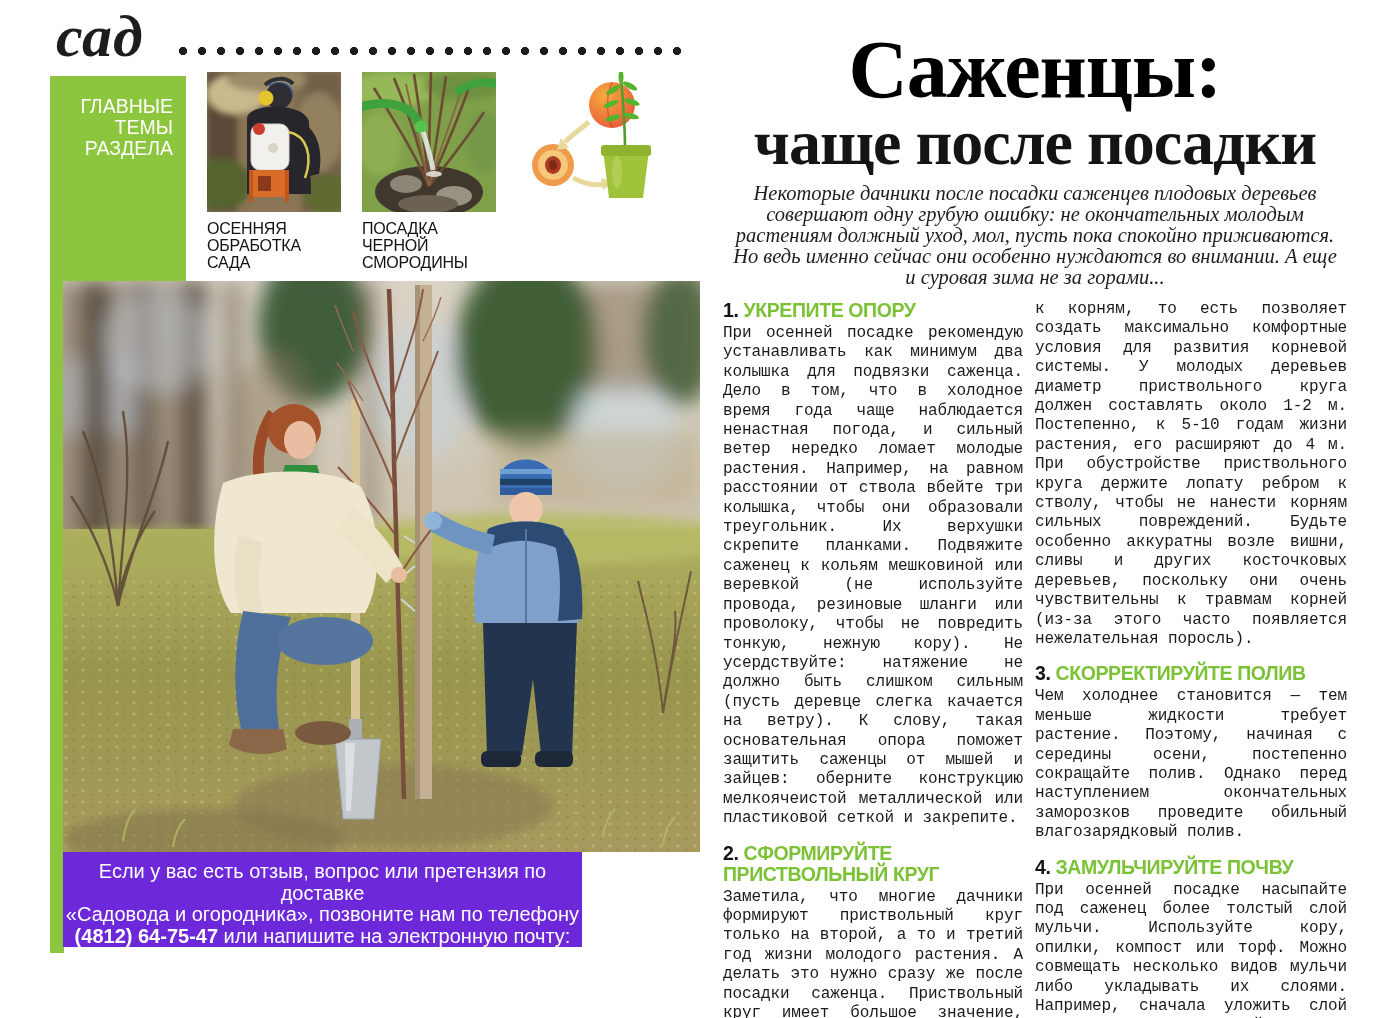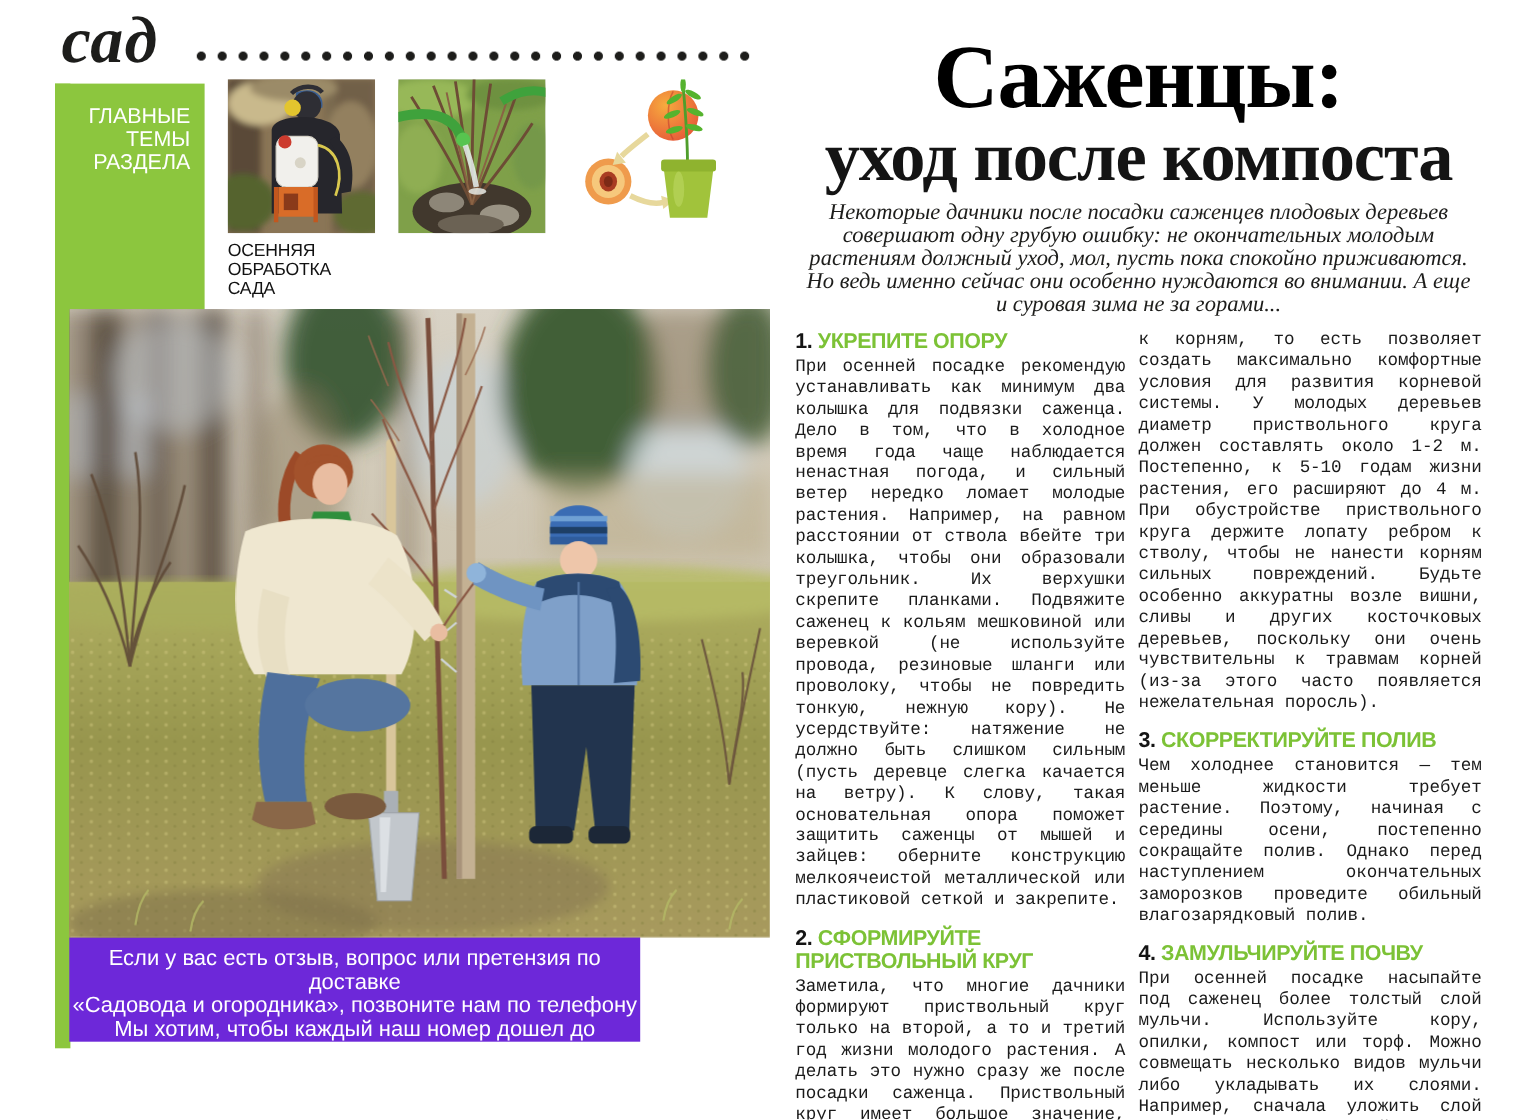--- a/index.html
+++ b/index.html
@@ -135,20 +135,21 @@
           <path d="M67,114 C60,80 50,42 44,12"></path>
           <path d="M67,114 C76,82 90,48 98,22"></path>
         </g>
         <path d="M-6,36 C28,26 50,34 57,52" stroke="#3fa23c" stroke-width="9" fill="none"></path>
         <circle cx="59" cy="55" r="6.5" fill="#57c44f"></circle>
         <path d="M94,20 C110,10 126,8 140,14" stroke="#3fa23c" stroke-width="8" fill="none"></path>
         <path d="M61,60 C65,72 69,86 71,98" stroke="#e8f0ee" stroke-width="5" fill="none" opacity="0.85"></path>
         <ellipse cx="72" cy="102" rx="8" ry="3" fill="#eef4f0" opacity="0.8"></ellipse>
       </svg>
     </div>
+    <div class="topic-caption">ПОСАДКА ЧЕРНОЙ СМОРОДИНЫ</div>
   </div>
 
   <div class="abs topic" style="left:517px">
     <div class="topic-img" style="background:#fff">
       <svg width="134" height="140" viewBox="0 0 134 140" preserveAspectRatio="none">
         <defs>
           <radialGradient id="pg" cx="0.35" cy="0.3" r="0.9">
             <stop offset="0" stop-color="#f7ab3e"></stop>
               <stop offset="1" stop-color="#e44d38"></stop>
           </radialGradient>
@@ -310,26 +311,27 @@
         <path d="M110,566 C112,552 116,544 122,538"></path>
         <path d="M540,556 C542,542 546,534 552,528"></path>
         <path d="M600,564 C602,550 606,542 612,536"></path>
       </g>
     </svg>
   </div>
 
   <div class="abs notice">
     <div>Если у вас есть отзыв, вопрос или претензия по доставке</div>
     <div>«Садовода и огородника», позвоните нам по телефону</div>
+    <div><b>(4812) 64-75-47</b><span> или напишите на электронную почту: </span><b>ru@toloka.com</b></div>
     <div>Мы хотим, чтобы каждый наш номер дошел до подписчика!</div>
   </div>
 
   <div class="abs title-block">
     <div class="t-accent">Саженцы:</div>
-    <div class="t-main">уход после компоста</div>
+    <div class="t-main">чаще после посадки</div>
     <div class="lead">Некоторые дачники после посадки саженцев плодовых деревьев совершают одну грубую ошибку: не окончательных молодым растениям должный уход, мол, пусть пока спокойно приживаются. Но ведь именно сейчас они особенно нуждаются во внимании. А еще и суровая зима не за горами...</div>
   </div>
 
   <div class="abs col col-left">
     <div class="sec-h"><span class="num">1.</span><span>УКРЕПИТЕ ОПОРУ</span></div>
     <p>При осенней посадке рекомендую устанавливать как минимум два колышка для подвязки саженца. Дело в том, что в холодное время года чаще наблюдается ненастная погода, и сильный ветер нередко ломает молодые растения. Например, на равном расстоянии от ствола вбейте три колышка, чтобы они образовали треугольник. Их верхушки скрепите планками. Подвяжите саженец к кольям мешковиной или веревкой (не используйте провода, резиновые шланги или проволоку, чтобы не повредить тонкую, нежную кору). Не усердствуйте: натяжение не должно быть слишком сильным (пусть деревце слегка качается на ветру). К слову, такая основательная опора поможет защитить саженцы от мышей и зайцев: оберните конструкцию мелкоячеистой металлической или пластиковой сеткой и закрепите.</p>
     <div class="sec-h"><span class="num">2.</span><span>СФОРМИРУЙТЕ ПРИСТВОЛЬНЫЙ КРУГ</span></div>
     <p>Заметила, что многие дачники формируют приствольный круг только на второй, а то и третий год жизни молодого растения. А делать это нужно сразу же после посадки саженца. Приствольный круг имеет большое значение, поскольку обеспечивает свободный доступ кислорода, влаги, удобрений</p>
   </div>
 

